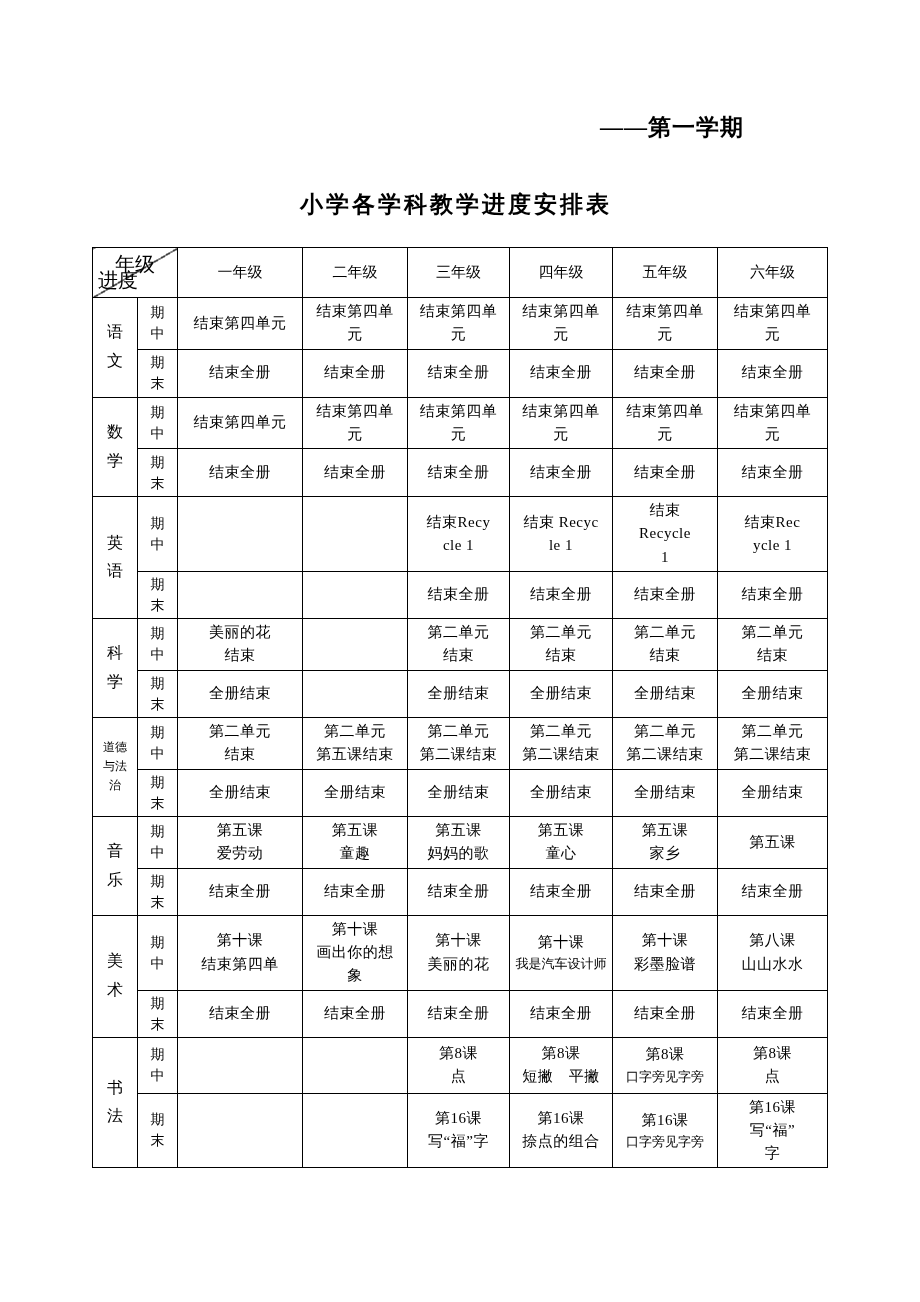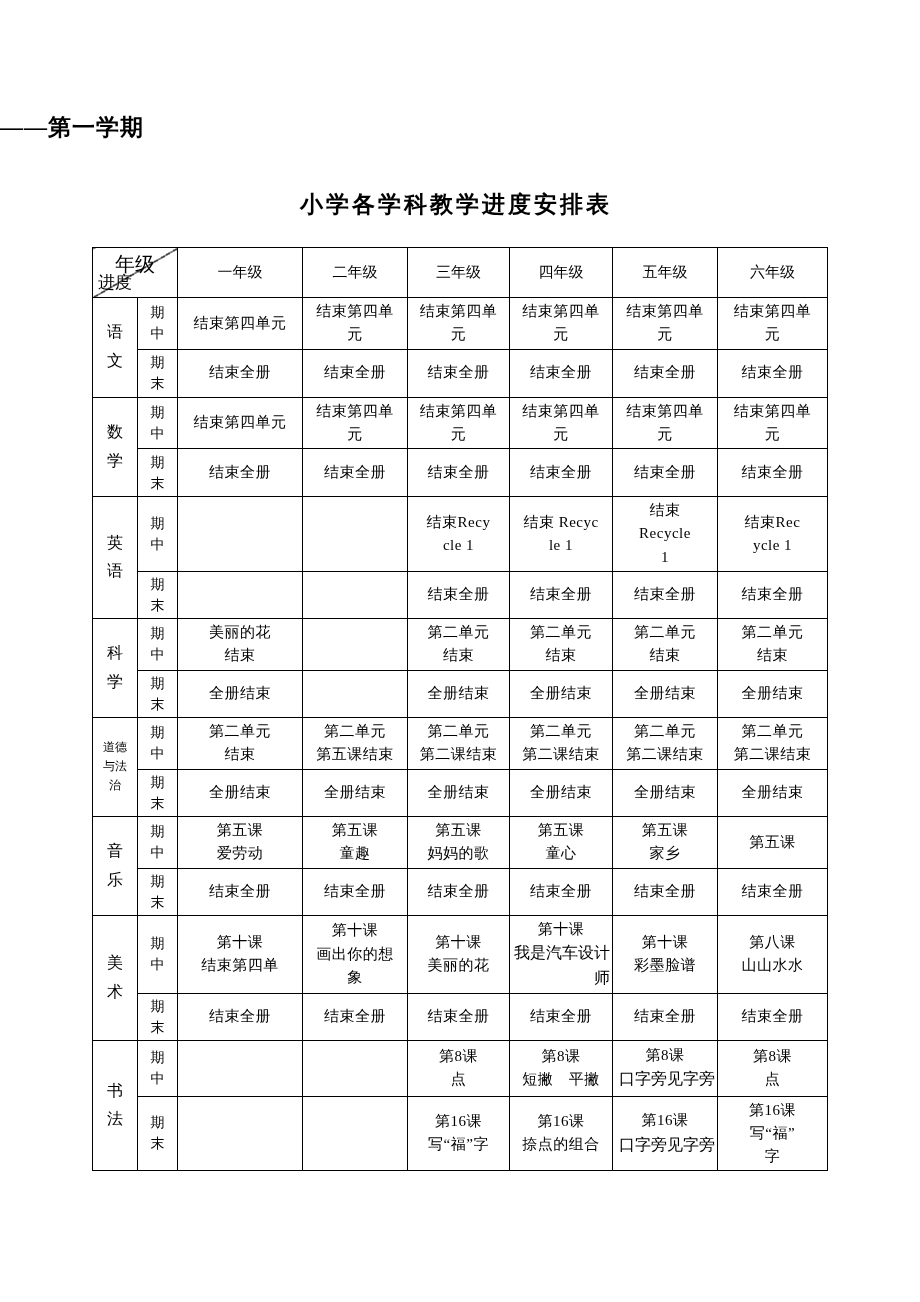--- a/index.html
+++ b/index.html
@@ -3,21 +3,21 @@
 <meta charset="utf-8">
 <style>
   * { box-sizing: border-box; }
   html, body { margin: 0; padding: 0; background: #e8e8e8; }
   body { font-family: "Liberation Serif", serif; color: #000; }
   .page {
     width: 920px; height: 1302px; margin: 0 auto; background: #fff;
     padding-top: 112px; overflow: hidden;
   }
   .title1 {
-    font-size: 23px; font-weight: bold; text-align: left;
+    font-size: 23px; font-weight: bold; text-align: right;
     margin: 0 176px 0 0; letter-spacing: 1px;
   }
   .title2 {
     font-size: 23px; font-weight: bold; text-align: center;
     margin: 46px 8px 27px 0; letter-spacing: 3px;
   }
   table.schedule {
     table-layout: fixed; width: 735px; margin: 0 auto;
     border-collapse: collapse;
   }
@@ -27,32 +27,32 @@
     overflow: hidden;
   }
   tr.header-row { height: 50px; }
   th.corner {
     position: relative;
     background: linear-gradient(to bottom right,
       transparent calc(50% - 0.6px), #000 calc(50% - 0.6px),
       #000 calc(50% + 0.6px), transparent calc(50% + 0.6px));
   }
   .c-top { position: absolute; top: 3px; right: 22px; font-size: 20px; }
-  .c-bot { position: absolute; bottom: 3px; left: 5px; font-size: 17px; }
+  .c-bot { position: absolute; bottom: 3px; left: 5px; font-size: 20px; }
   .subject-th .stack {
     width: 28px; margin: 12px auto; word-break: break-all;
     font-size: 16px; line-height: 1.8;
   }
   .subject-th .stack.small { font-size: 12px; line-height: 1.6; }
   .period-th .pstack {
     display: inline-block; width: 17px; word-break: break-all;
     font-size: 14px; line-height: 1.5;
   }
   td .ln { line-height: 1.55; letter-spacing: 0.5px; }
-  td .ln.small { font-size: 16px; letter-spacing: 0; text-align: right; }
+  td .ln.small { font-size: 13px; letter-spacing: 0; }
 </style>
 </head>
 <body>
 
 <div class="page">
   <h1 class="title1">——第一学期</h1>
   <h2 class="title2">小学各学科教学进度安排表</h2>
 
   <table class="schedule">
     <colgroup>

